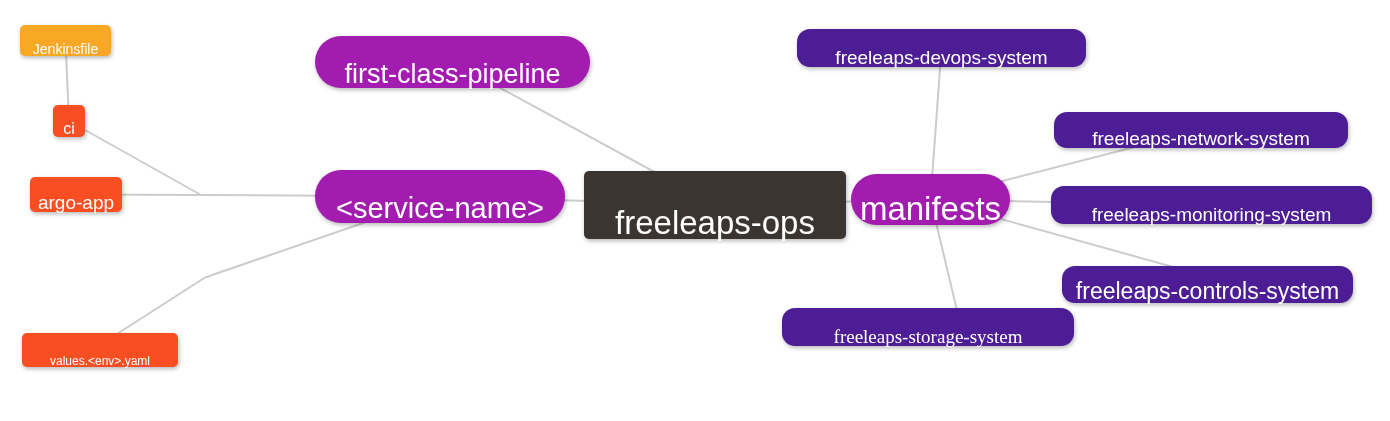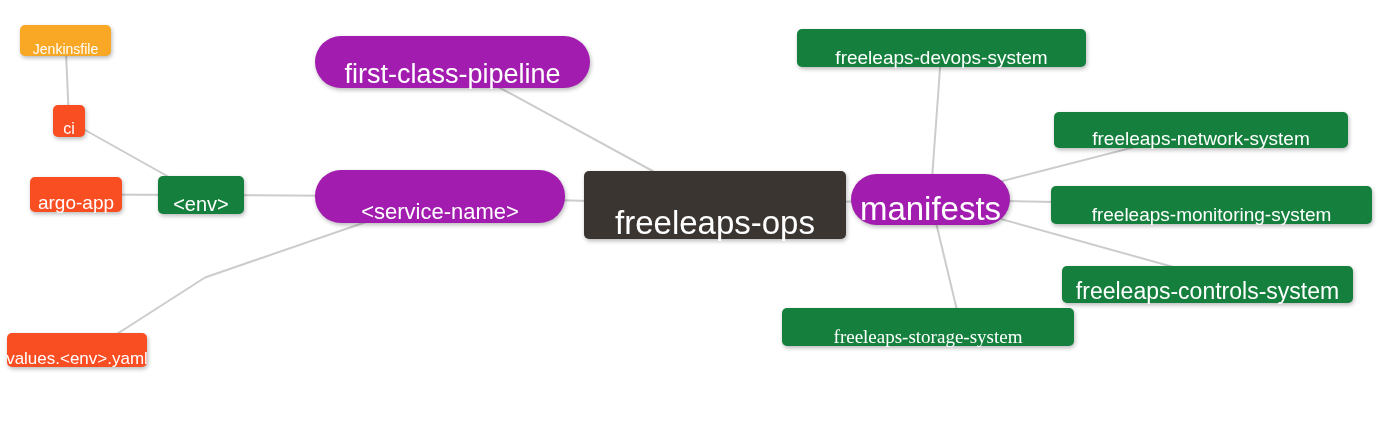--- a/index.html
+++ b/index.html
@@ -33,21 +33,21 @@
     color: #ffffff;
     box-shadow: 1px 2px 4px rgba(0,0,0,0.28);
     white-space: nowrap;
     cursor: pointer;
     box-sizing: border-box;
     line-height: 1;
     user-select: none;
   }
   .node span { display: inline-block; }
   .node.blue   { background: #a21caf; border-radius: 26px; }
-  .node.green  { background: #15803d; }
+  .node.green  { background: #4c1d95; border-radius: 13px; }
   .node.tomato { background: #F94D22; }
   .node.orange { background: #F9A825; }
   .node.dark   { background: #3B3532; }
 </style>
 </head>
 <body>
 
 <div class="canvas">
   <svg class="edges-layer" width="1390" height="421" xmlns="http://www.w3.org/2000/svg">
       <line x1="65.5" y1="40.5" x2="69" y2="121" stroke="#cccccc" stroke-width="2"></line>
@@ -68,30 +68,27 @@
 
 <div class="node orange" style="left: 20px; top: 25px; width: 91px; height: 31px; font-size: 14px;">
       <span>Jenkinsfile</span>
     </div>
     <div class="node tomato" style="left: 53px; top: 105px; width: 32px; height: 32px; font-size: 16px;">
       <span>ci</span>
     </div>
     <div class="node tomato" style="left: 30px; top: 177px; width: 92px; height: 35px; font-size: 19px;">
       <span>argo-app</span>
     </div>
-    <div class="node green" style="left: 158px; top: 176px; width: 86px; height: 38px; font-size: 20px;">
-      <span>&lt;env&gt;</span>
-    </div>
-    <div class="node tomato" style="left: 7px; top: 333px; width: 140px; height: 34px; font-size: 17px;">
+    <div class="node tomato" style="left: 22px; top: 333px; width: 156px; height: 34px; font-size: 12px;">
       <span>values.&lt;env&gt;.yaml</span>
     </div>
     <div class="node blue" style="left: 315px; top: 36px; width: 275px; height: 52px; font-size: 27px;">
       <span>first-class-pipeline</span>
     </div>
-    <div class="node blue" style="left: 315px; top: 170px; width: 250px; height: 53px; font-size: 22px;">
+    <div class="node blue" style="left: 315px; top: 170px; width: 250px; height: 53px; font-size: 29px;">
       <span>&lt;service-name&gt;</span>
     </div>
     <div class="node dark" style="left: 584px; top: 171px; width: 262px; height: 68px; font-size: 33px;">
       <span>freeleaps-ops</span>
     </div>
     <div class="node blue" style="left: 851px; top: 174px; width: 159px; height: 51px; font-size: 33px;">
       <span>manifests</span>
     </div>
     <div class="node green" style="left: 797px; top: 29px; width: 289px; height: 38px; font-size: 19px;">
       <span>freeleaps-devops-system</span>

